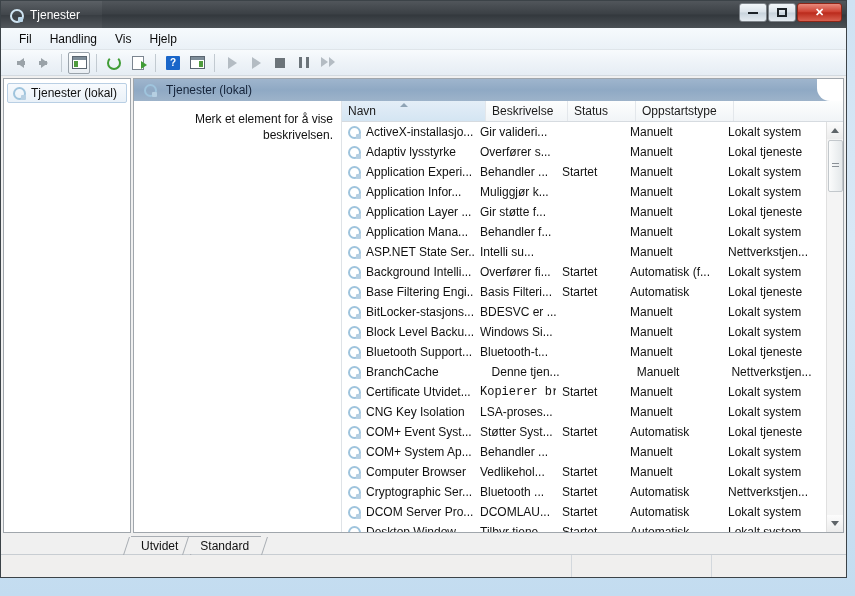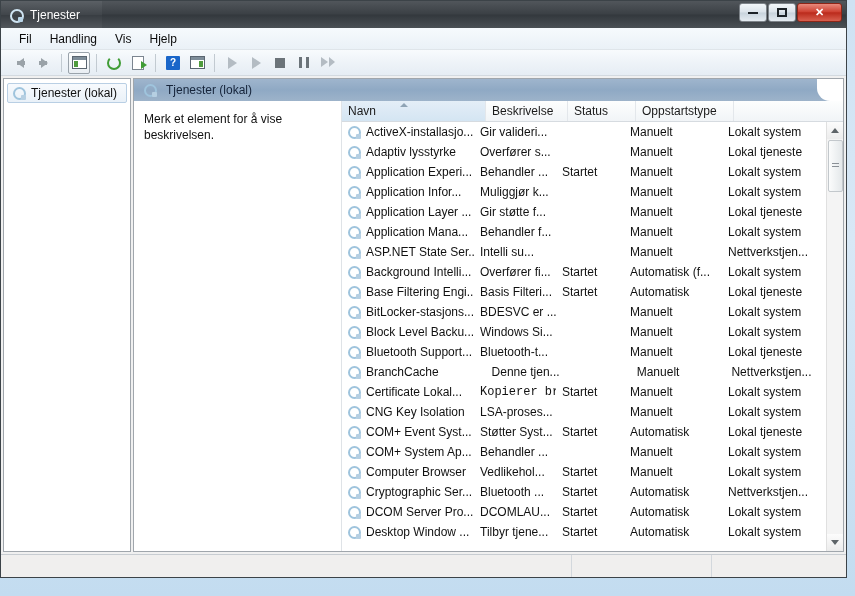--- a/index.html
+++ b/index.html
@@ -140,21 +140,21 @@
     height: 22px; flex: 0 0 22px; position: relative; overflow: hidden;
     background: linear-gradient(180deg,#9fb5cd 0%,#8fa9c4 50%,#9db3ca 100%);
     display: flex; align-items: center; gap: 9px; padding-left: 10px;
   }
   .detail-header .ht { color: #16243a; font-size: 12px; }
   .hdr-curve {
     position: absolute; right: 0; top: 0; height: 22px; width: 26px;
     background: #fff;
     border-bottom-left-radius: 13px;
   }
-  .detail-body { flex: 1; display: flex; overflow: hidden; }
+  .detail-body { flex: 1; display: flex; overflow: hidden; text-align: right; }
 
   .desc-col {
     width: 208px; flex: 0 0 208px; padding: 10px 8px 0 10px;
     font-size: 12px; color: #111; line-height: 1.35;
     border-right: 1px solid #dfe3e7; background: #fff;
   }
 
   .list-col { flex: 1; display: flex; flex-direction: column; overflow: hidden; background: #fff; }
 
   
@@ -475,21 +475,21 @@
                     <span>BranchCache</span>
                   </div>
                   <div class="cell" style="width: 82px; margin-left: 16px;">Denne tjen...</div>
                   <div class="cell" style="width: 68px;"></div>
                   <div class="cell" style="width: 98px;">Manuelt</div>
                   <div class="cell" style="width: 104px;">Nettverkstjen...</div>
                 </div>
                 <div class="row">
                   <div class="cell name" style="width: 132px;">
                     <span class="gear-ico-sm"></span>
-                    <span>Certificate Lokal...</span>
+                    <span>Certificate Utvidet...</span>
                   </div>
                   <div class="cell" style="width: 82px; font-family: Liberation Mono, monospace;">Kopierer br...</div>
                   <div class="cell" style="width: 68px;">Startet</div>
                   <div class="cell" style="width: 98px;">Manuelt</div>
                   <div class="cell" style="width: 104px;">Lokalt system</div>
                 </div>
                 <div class="row">
                   <div class="cell name" style="width: 132px;">
                     <span class="gear-ico-sm"></span>
                     <span>CNG Key Isolation</span>
@@ -571,20 +571,24 @@
               <div class="sb-btn">
                   <span class="sb-dn"></span>
                 </div>
             </div>
           </div>
         </div>
       </div>
     </div>
   </div>
 
+  <div class="tabstrip">
+    <div class="mtab">Utvidet</div>
+    <div class="mtab">Standard</div>
+  </div>
 
   <div class="statusbar">
     <div class="sb-sec main"></div>
     <div class="sb-sec s2"></div>
     <div class="sb-sec s3"></div>
   </div>
 
 </div>
 
 </body></html>

